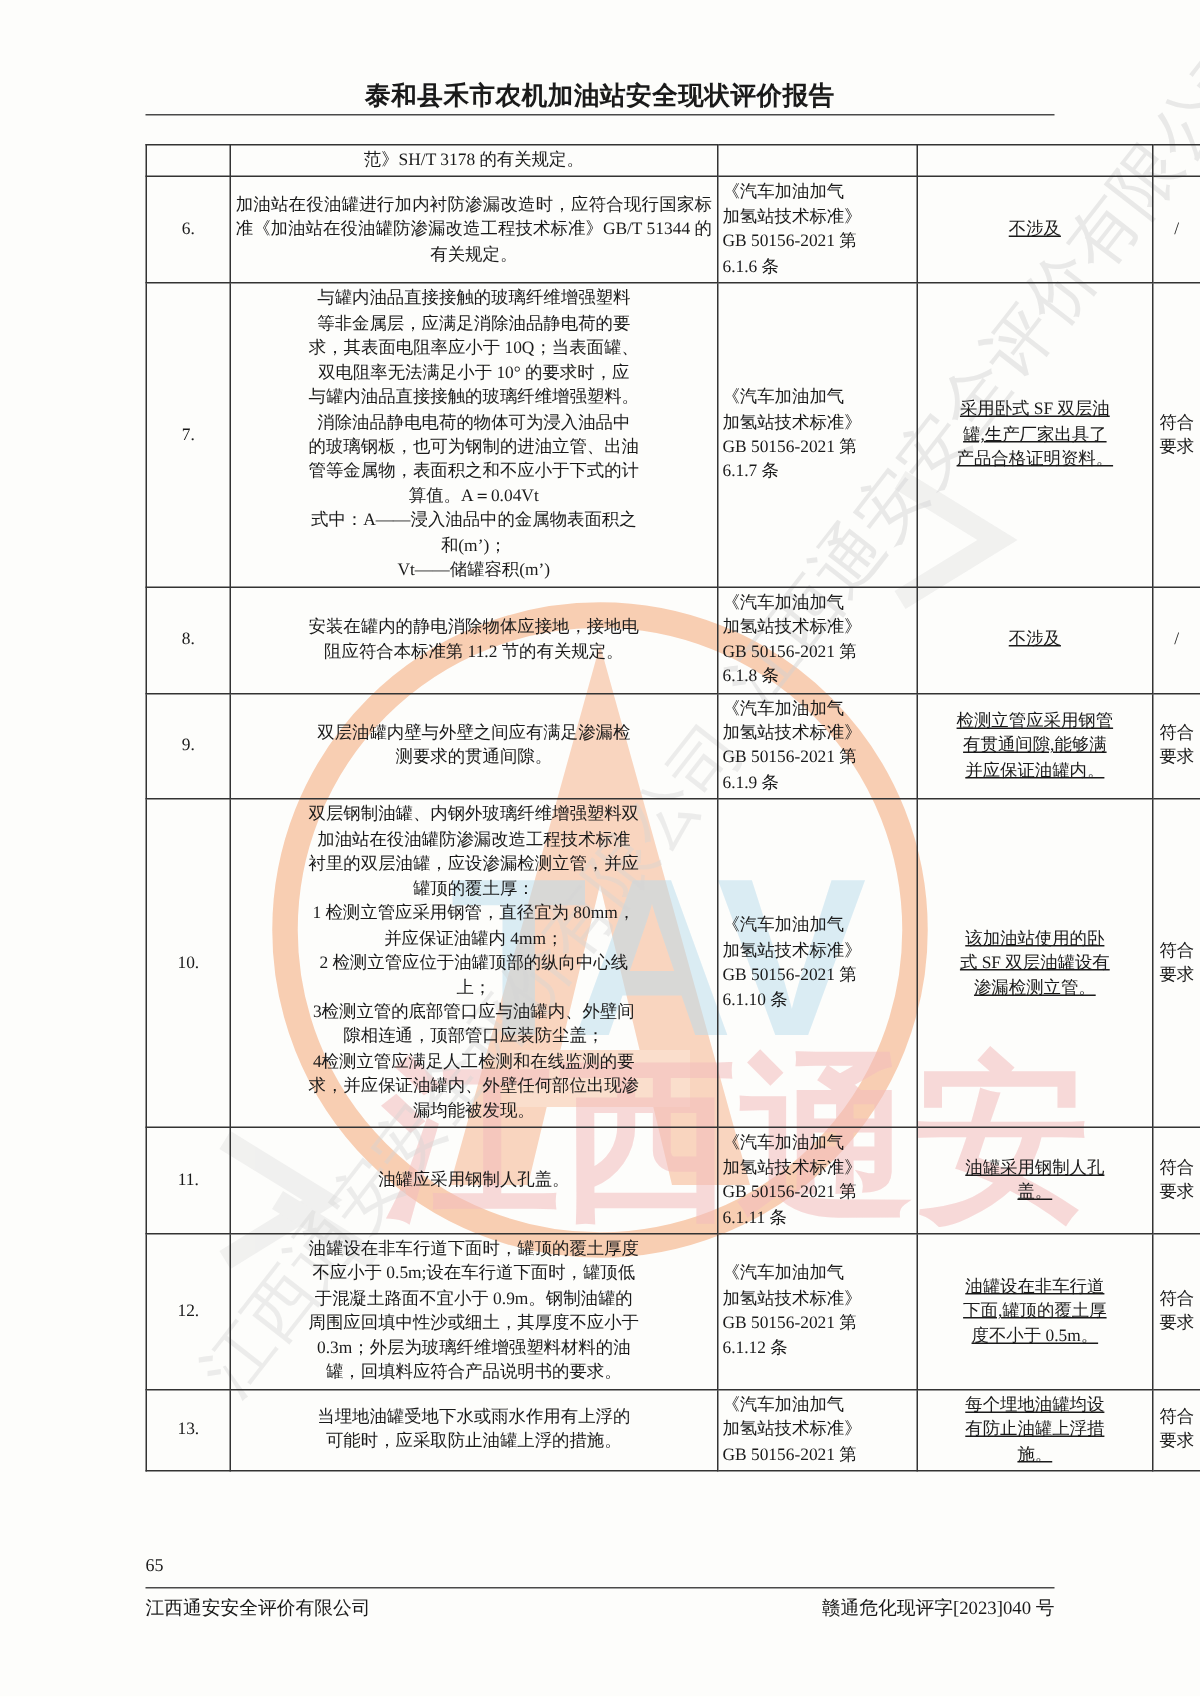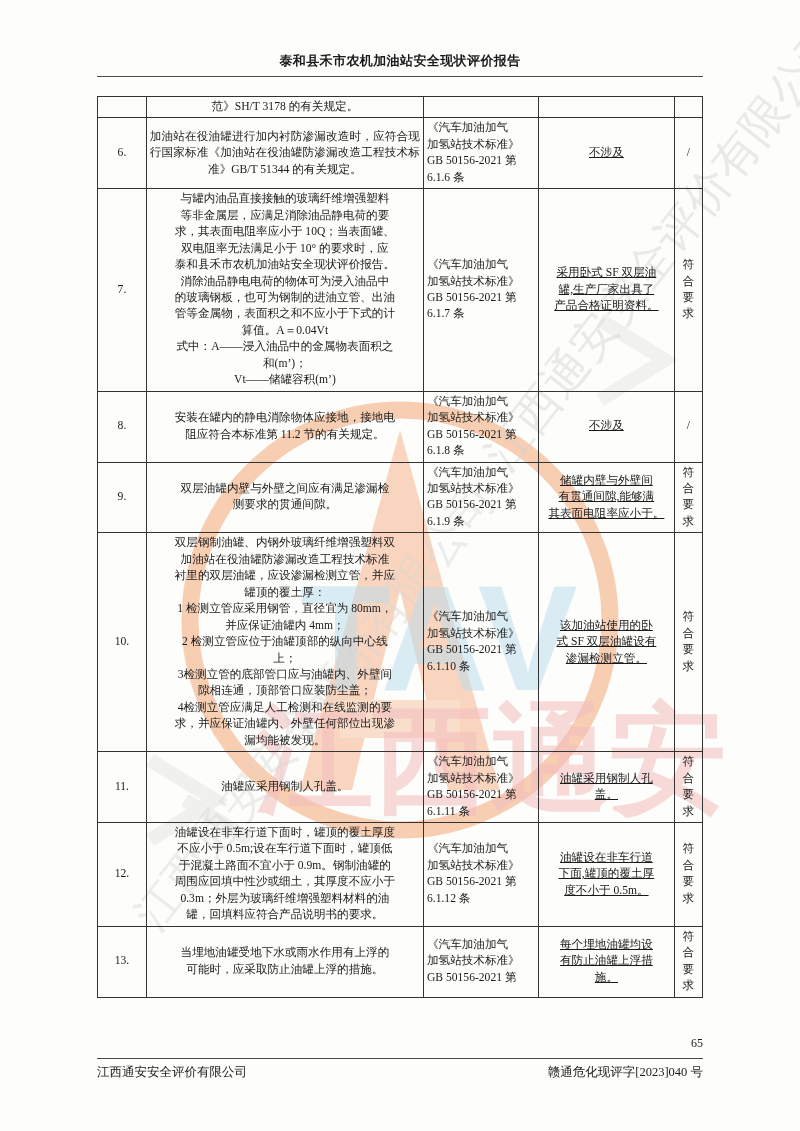--- a/index.html
+++ b/index.html
@@ -29,41 +29,41 @@
     z-index: 1;
   }
 
   
   .page-header {
     position: absolute;
     left: 97px;
     top: 52px;
     width: 606px;
     text-align: center;
-    font-size: 13px;
+    font-size: 17px;
     font-weight: bold;
     letter-spacing: 0.4px;
     z-index: 3;
   }
   .header-rule {
     position: absolute;
     left: 97px;
     top: 76px;
     width: 606px;
     border-top: 1.6px solid #4a4a4a;
     z-index: 3;
   }
 
   
   .page-number {
     position: absolute;
     left: 97px;
     top: 1036px;
     width: 606px;
-    text-align: right;
+    text-align: left;
     font-size: 12px;
     z-index: 3;
   }
   .footer-rule {
     position: absolute;
     left: 97px;
     top: 1058px;
     width: 606px;
     border-top: 1.4px solid #4a4a4a;
     z-index: 3;
@@ -77,21 +77,21 @@
     justify-content: space-between;
     font-size: 12.5px;
     z-index: 3;
   }
 
   
   table.main-table {
     position: absolute;
     left: 97px;
     top: 96px;
-    width: 606px;
+    width: 704px;
     border-collapse: collapse;
     z-index: 2;
     background: transparent;
   }
   table.main-table td {
     border: 1px solid #333;
     vertical-align: middle;
     padding: 2px 3px;
     font-size: 11.6px;
     line-height: 1.42;
@@ -194,21 +194,21 @@
         <td class="c-result">/</td>
       </tr>
 
       <tr>
         <td class="c-no">7.</td>
         <td class="c-req">
           <span class="nowrap-line">与罐内油品直接接触的玻璃纤维增强塑料</span>
           <span class="nowrap-line">等非金属层，应满足消除油品静电荷的要</span>
           <span class="nowrap-line">求，其表面电阻率应小于 10Q；当表面罐、</span>
           <span class="nowrap-line">双电阻率无法满足小于 10° 的要求时，应</span>
-          <span class="nowrap-line">泰和县禾市农机加油站安全现状评价报告。</span>
+          <span class="nowrap-line">与罐内油品直接接触的玻璃纤维增强塑料。</span>
           <span class="nowrap-line">消除油品静电电荷的物体可为浸入油品中</span>
           <span class="nowrap-line">的玻璃钢板，也可为钢制的进油立管、出油</span>
           <span class="nowrap-line">管等金属物，表面积之和不应小于下式的计</span>
           <span class="nowrap-line">算值。A＝0.04Vt</span>
           <span class="nowrap-line">式中：A——浸入油品中的金属物表面积之</span>
           <span class="nowrap-line">和(m’)；</span>
           <span class="nowrap-line">Vt——储罐容积(m’)</span>
         </td>
         <td class="c-std">
           <span class="nowrap-line">《汽车加油加气</span>
@@ -246,23 +246,23 @@
           <span class="nowrap-line">双层油罐内壁与外壁之间应有满足渗漏检</span>
           <span class="nowrap-line">测要求的贯通间隙。</span>
         </td>
         <td class="c-std">
           <span class="nowrap-line">《汽车加油加气</span>
           <span class="nowrap-line">加氢站技术标准》</span>
           <span class="nowrap-line">GB 50156-2021 第</span>
           <span class="nowrap-line">6.1.9 条</span>
         </td>
         <td class="c-actual">
-          <span class="nowrap-line">储罐内壁与外壁间</span>
+          <span class="nowrap-line">检测立管应采用钢管</span>
           <span class="nowrap-line">有贯通间隙,能够满</span>
-          <span class="nowrap-line">其表面电阻率应小于。</span>
+          <span class="nowrap-line">并应保证油罐内。</span>
         </td>
         <td class="c-result">符合要求</td>
       </tr>
 
       <tr>
         <td class="c-no">10.</td>
         <td class="c-req">
           <span class="nowrap-line">双层钢制油罐、内钢外玻璃纤维增强塑料双</span>
           <span class="nowrap-line">加油站在役油罐防渗漏改造工程技术标准</span>
           <span class="nowrap-line">衬里的双层油罐，应设渗漏检测立管，并应</span>

